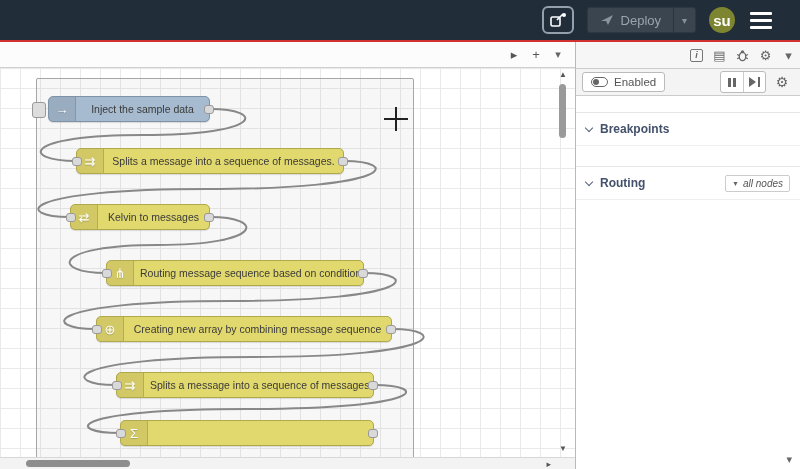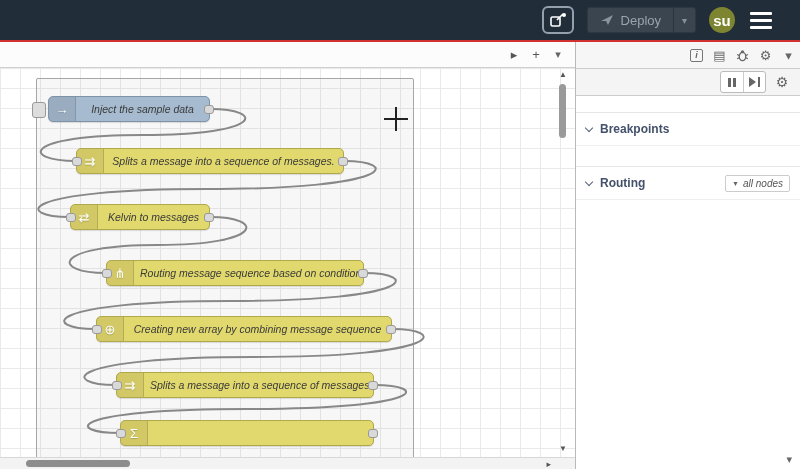--- a/index.html
+++ b/index.html
@@ -47,21 +47,21 @@
   #wires { position:absolute; left:0; top:0; z-index:2; }
   #wires path { stroke:#888; stroke-width:2; fill:none; }
 
   .node { position:absolute; height:26px; border-radius:5px; display:flex; align-items:center; z-index:3;
           box-shadow:0 1px 1px rgba(0,0,0,0.12); }
   .node.yellow { background:#e2d96e; border:1px solid #b1a84b; }
   .node.inject { background:#a6bbcf; border:1px solid #7d93a8; }
   .node-icon { width:27px; align-self:stretch; background:rgba(0,0,0,0.07); border-right:1px solid rgba(0,0,0,0.14);
                border-radius:4px 0 0 4px; display:flex; align-items:center; justify-content:center;
                color:#fff; font-size:13px; text-shadow:0 1px 1px rgba(0,0,0,0.2); }
-  .node-label { flex:1; text-align:center; font-size:10.5px; font-style:italic; color:#3a3a3a;
+  .node-label { flex:1; text-align:center; font-size:10.5px; color:#3a3a3a;
                 white-space:nowrap; overflow:hidden; padding:0 6px; }
   .port { position:absolute; width:10px; height:9px; background:#d9d9d9; border:1px solid #999;
           border-radius:3px; top:8px; }
   .port.in { left:-5px; } .port.out { right:-5px; }
   .inject-btn { position:absolute; left:-17px; top:5px; width:14px; height:16px;
                 background:#ddd; border:1px solid #999; border-radius:3px; }
 
   .crosshair { position:absolute; left:384px; top:39px; width:24px; height:24px; z-index:4; }
   .crosshair .h { position:absolute; left:0; top:11px; width:24px; height:2px; background:#222; }
   .crosshair .v { position:absolute; left:11px; top:0; width:2px; height:24px; background:#222; }
@@ -273,20 +273,24 @@
         <div class="sbtn">
           <span>⚙</span>
         </div>
         <div class="sbtn small">
           <span>▾</span>
         </div>
       </div>
     </div>
 
     <div class="side-toolbar">
+      <div class="enabled-btn">
+        <span class="toggle-glyph"></span>
+        <span>Enabled</span>
+      </div>
       <div class="dbg-group">
         <div class="dbg-btn">
           <span class="pause-bar"></span>
           <span class="pause-bar"></span>
         </div>
         <div class="dbg-btn">
           <span class="step-tri"></span>
           <span class="step-bar"></span>
         </div>
       </div>

